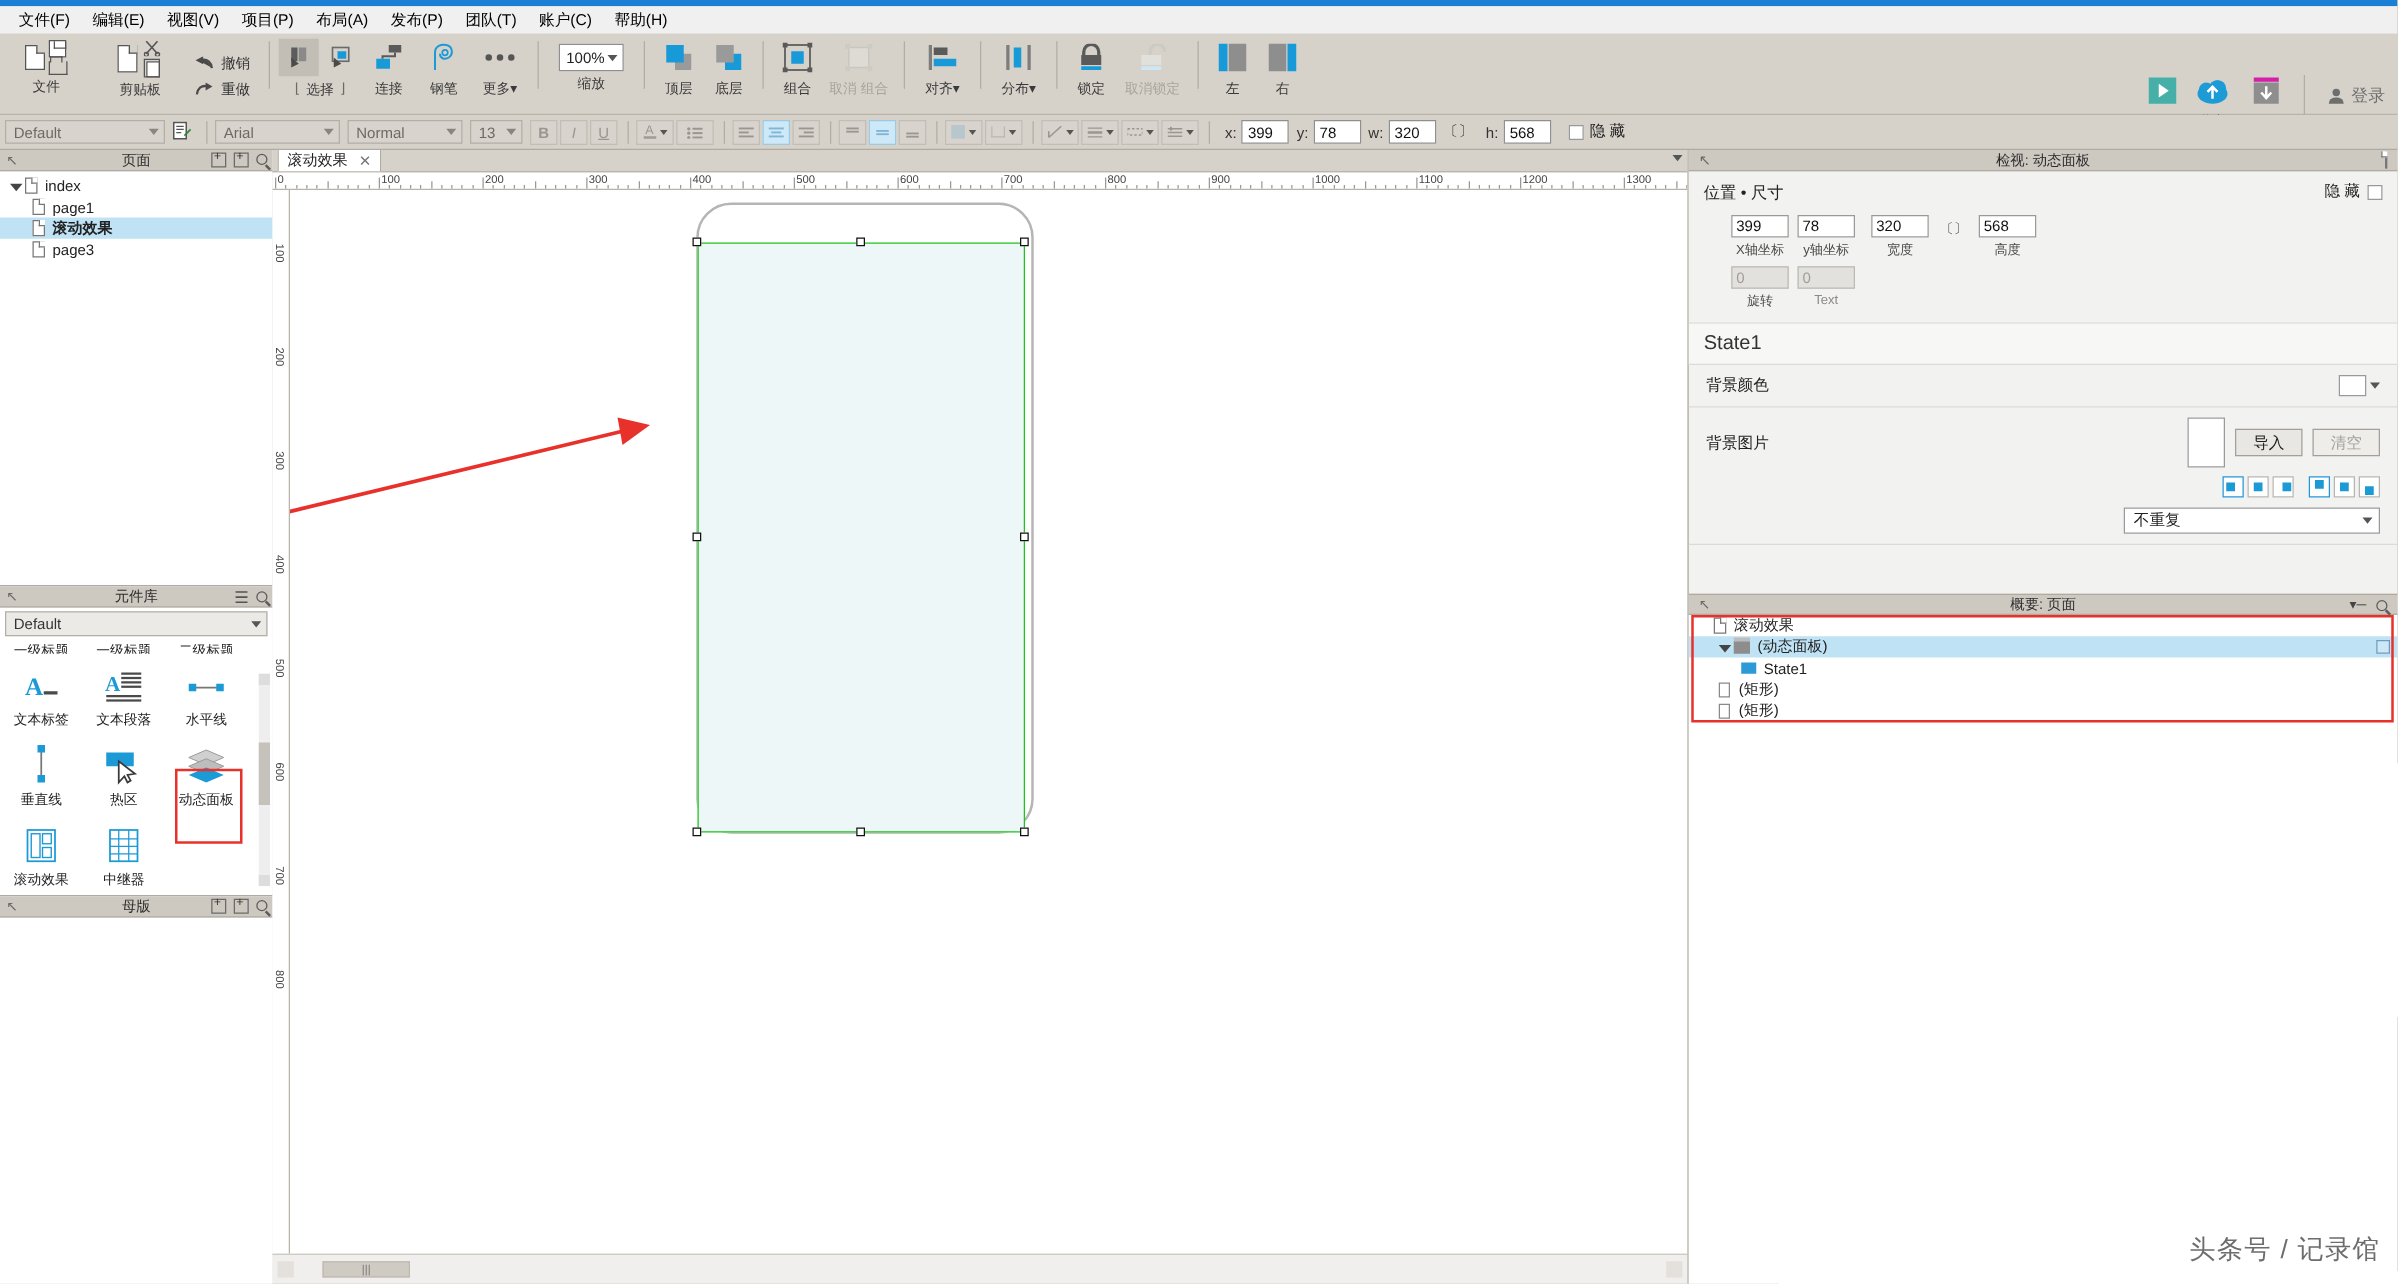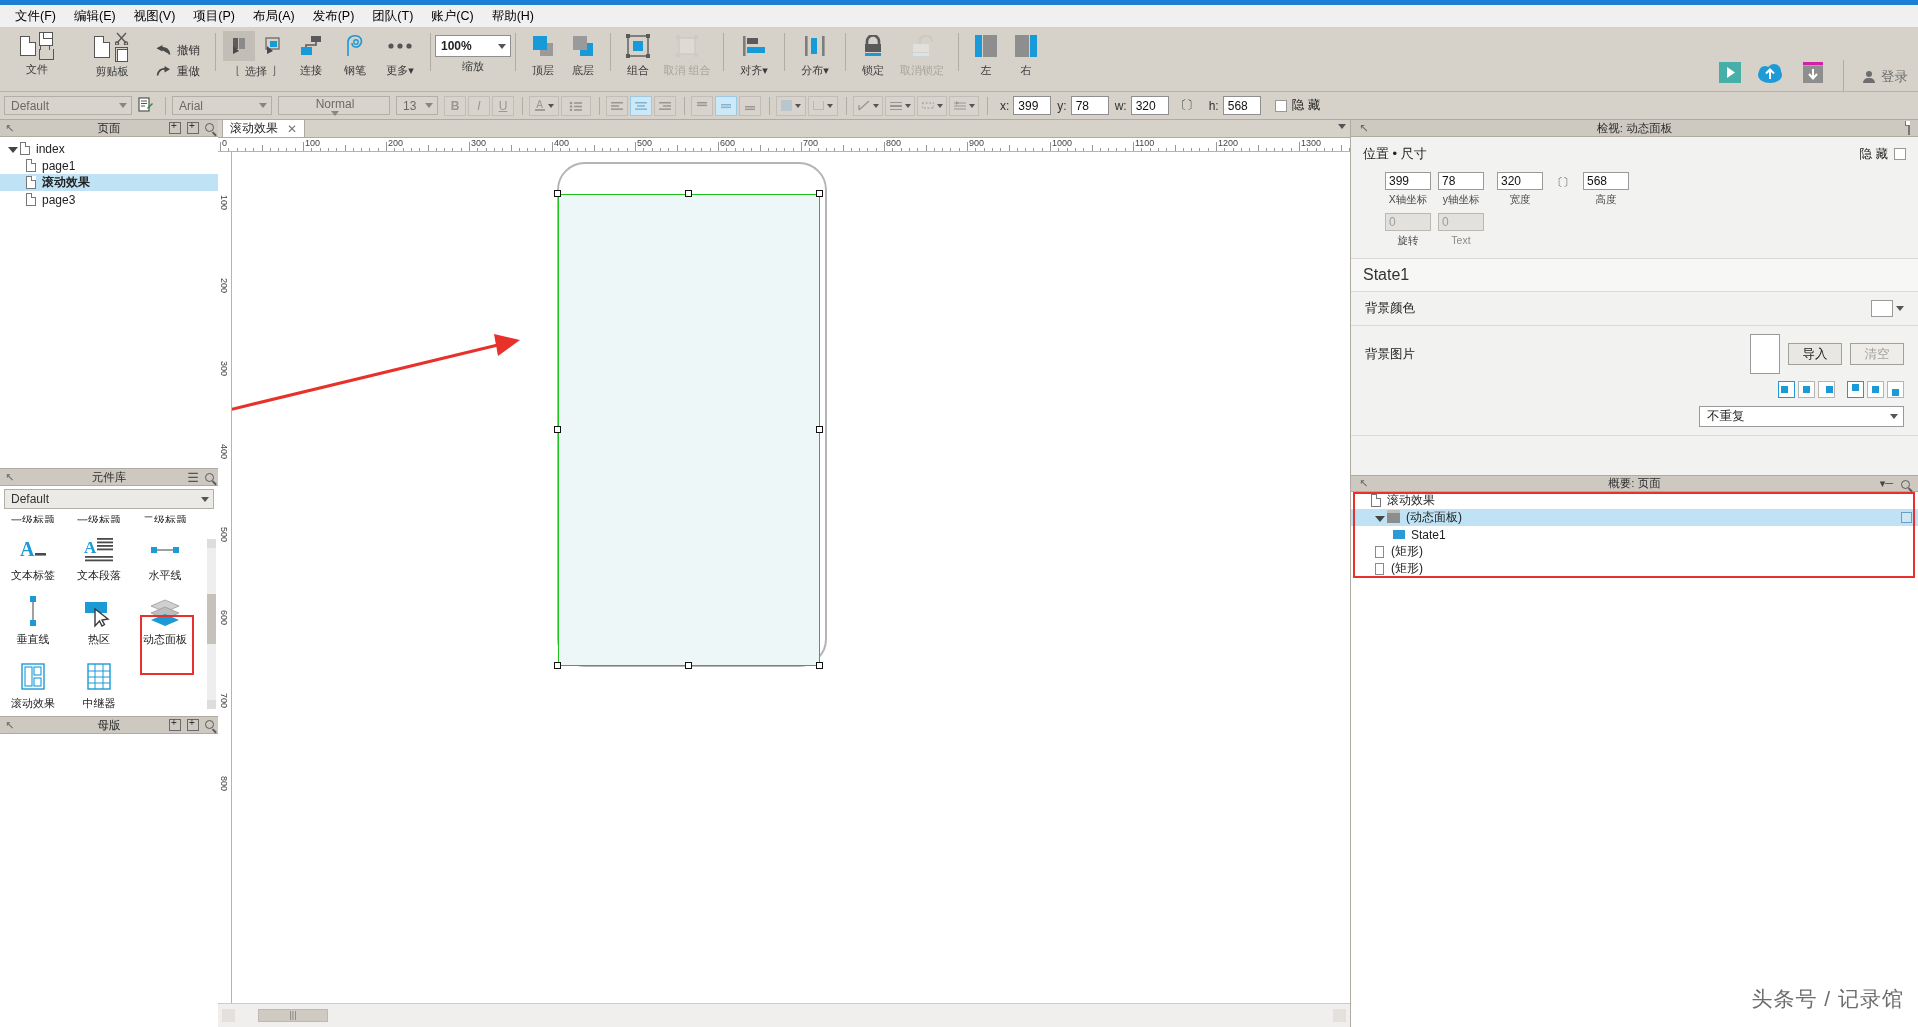--- a/index.html
+++ b/index.html
@@ -38,22 +38,22 @@
   .page-ico:after { content:""; position:absolute; right:-1px; top:-1px; width:6px; height:6px;
                     background:#d6d2ca; border-left:1.6px solid #555; border-bottom:1.6px solid #555; }
   .save-ico { width:14px; height:14px; border:1.6px solid #555; position:relative; background:#fff; }
   .save-ico:before { content:""; position:absolute; left:3px; top:0; width:8px; height:5px; border:1.5px solid #555; border-top:none; }
   .folder-ico { width:15px; height:11px; border:1.6px solid #555; border-top:none; position:relative; }
   .folder-ico:before { content:""; position:absolute; left:0; top:-4px; width:8px; height:4px; border:1.6px solid #555; border-bottom:none; }
   .copy-ico { width:11px; height:13px; border:1.5px solid #555; background:#fff; position:relative; }
   .copy-ico:before { content:""; position:absolute; left:-3px; top:-3px; width:11px; height:13px; border:1.5px solid #555; }
 
   .zoomsel { display:flex; align-items:center; border:1px solid #8f8f8f; background:#fff;
-             height:22px; width:76px; padding-left:5px; font-size:12px; justify-content:space-between;
-             padding-right:4px; margin-top:8px;font-weight:bold; }
+             height:22px; width:52px; padding-left:5px; font-size:12px; justify-content:space-between;
+             padding-right:4px; margin-top:8px; }
   .caret { width:0;height:0;border-left:4px solid transparent;border-right:4px solid transparent;border-top:5px solid #555; }
   .caret.sm { border-left-width:3px;border-right-width:3px;border-top-width:4px; }
 
   
   .rightbar { position:absolute; right:10px; top:27px; height:65px; display:flex; align-items:flex-start; }
   .login { display:flex; align-items:center; gap:6px; color:#6e6e6e; font-size:13.5px; margin-top:14px; margin-left:12px; }
   .avatar-ico { width:12px;height:12px;position:relative; }
   .avatar-ico:before{content:"";position:absolute;left:3px;top:0;width:6px;height:6px;border-radius:50%;background:#6e6e6e;}
   .avatar-ico:after{content:"";position:absolute;left:0;top:7px;width:12px;height:5px;border-radius:5px 5px 0 0;background:#6e6e6e;}
 
@@ -144,21 +144,21 @@
   .insp-hdr { height:17px; background:#cdc9c1; border-bottom:1px solid #b0aba2;
               display:flex; align-items:center; justify-content:center; position:relative; font-size:11.5px; color:#2d2d2d; }
   .namefield { height:32px; background:#fff; display:flex; align-items:center; padding-left:14px;
                font-style:italic; font-size:17px; color:#9b9b9b; border-bottom:1px solid #d8d6d2; }
   .tabs3 { display:flex; height:26px; }
   .tab3 { flex:1; display:flex; align-items:center; justify-content:center; font-size:12.5px;
           background:#dcdcdc; color:#333; border-right:1px solid #cfcfcf; cursor:default; }
   .tab3.active { background:#1b9ad6; color:#fff; }
   .sect { border-bottom:1px solid #dcdad6; padding:8px 12px 10px 12px; background:#f2f2f0; }
   .sect-title { font-size:13px; color:#222; }
-  .row-between { display:flex; align-items:center; justify-content:space-between; }
+  .row-between { display:flex; align-items:flex-start; justify-content:space-between; }
   .posfields { display:flex; align-items:flex-start; gap:7px; margin-top:9px; padding-left:22px; }
   .fieldbox { display:flex; flex-direction:column; align-items:center; }
   .fieldbox input { width:46px; height:18px; border:1px solid #9a9a9a; background:#fff; font-size:12px; padding-left:3px;
                     font-family:inherit; color:#111; }
   .fieldbox .fl { font-size:10.5px; color:#4a4a4a; margin-top:3px; white-space:nowrap; }
   .fieldbox.dis input { background:#e3e1dd; color:#a09d98; border-color:#bcb9b3; }
   .lockico { font-size:11px; color:#333; margin:0 2px; align-self:flex-start; padding-top:3px; }
   .statebar { background:#f7f7f6; padding:7px 12px; font-size:16px; color:#333; border-bottom:1px solid #dcdad6; }
   .kvrow { display:flex; align-items:center; justify-content:space-between; padding:8px 14px; border-bottom:1px solid #dcdad6; font-size:12.5px; }
   .swatch { width:22px;height:17px;border:1px solid #9a9a9a;background:#fff; }
@@ -505,21 +505,21 @@
           <line x1="3" y1="6.5" x2="9" y2="6.5" stroke="#555"></line>
         <line x1="3" y1="9" x2="7" y2="9" stroke="#555"></line>
         <path d="M9 11 L14 6 L15 7 L10 12 Z" fill="#2e8b3a"></path>
       </svg>
     </span>
     <div class="fsep"></div>
     <div class="combo" style="width:100px;">
       <span>Arial</span>
       <span class="caret"></span>
     </div>
-    <div class="combo" style="width:112px;flex-direction:column;">
+    <div class="combo" style="width:92px;">
       <span>Normal</span>
       <span class="caret"></span>
     </div>
     <div class="combo" style="width:42px;">
       <span>13</span>
       <span class="caret"></span>
     </div>
     <div class="fbtn" style="font-weight:bold;">B</div>
     <div class="fbtn" style="font-style:italic;">I</div>
     <div class="fbtn" style="text-decoration:underline;">U</div>

